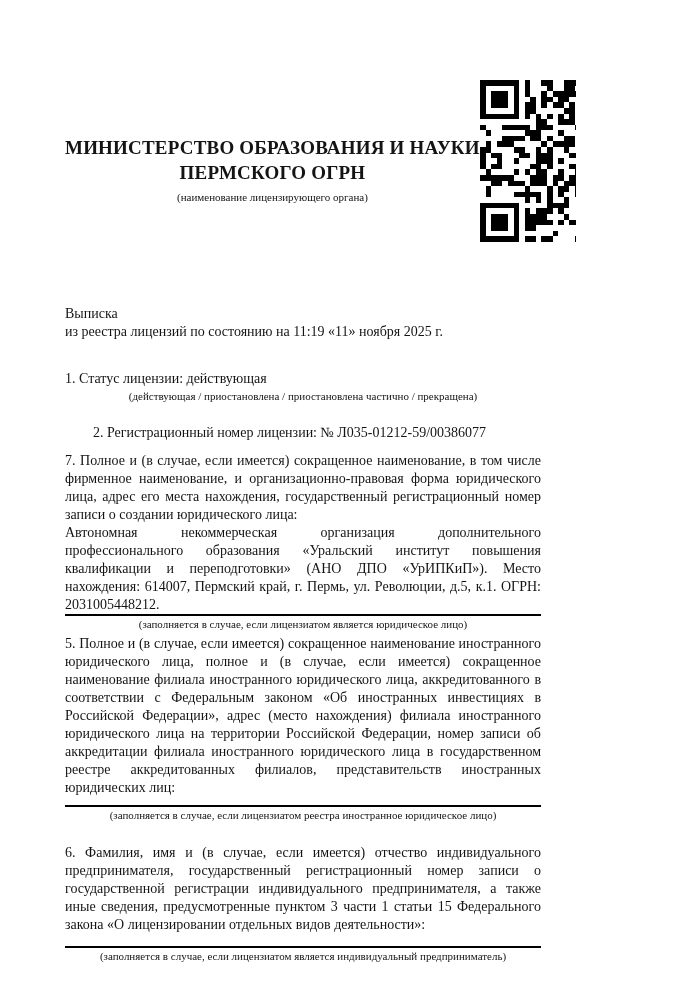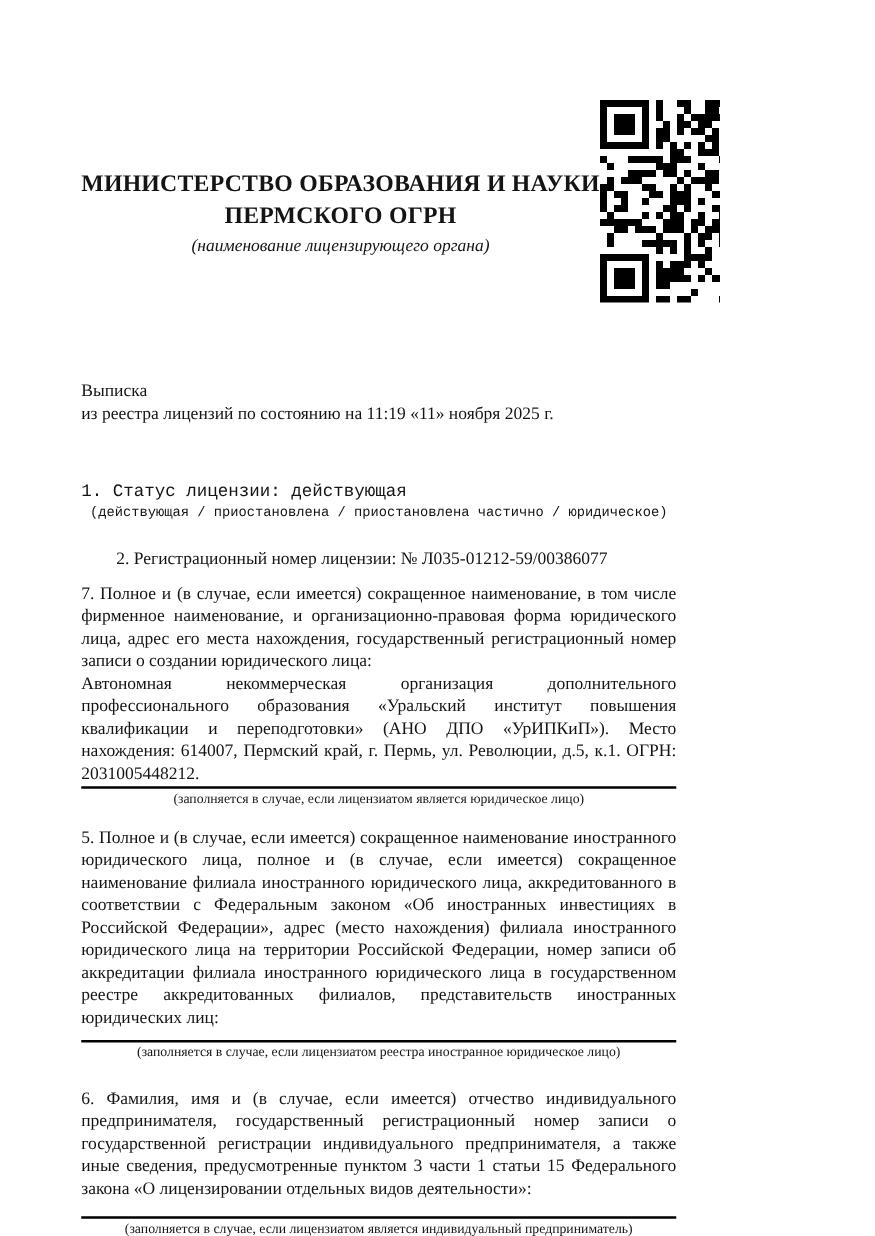--- a/index.html
+++ b/index.html
@@ -19,35 +19,35 @@
   
   .header-row { display: flex; align-items: flex-start; padding-top: 80px; }
   .header-text { width: 428px; padding-top: 55px; text-align: center; }
   .org-name {
     font-weight: bold;
     font-size: 19px;
     line-height: 25px;
     letter-spacing: .2px;
     white-space: nowrap;
   }
-  .org-caption { font-size: 14px; line-height: 13px; margin-top: 6px; font-style: italic; }
+  .org-caption { font-size: 11px; line-height: 13px; margin-top: 6px; }
   .qr-box { margin-left: auto; width: 162px; height: 162px; background: #fff; }
   .qr-box svg { display: block; width: 162px; height: 162px; shape-rendering: crispEdges; }
 
   
   .doc-title { margin-top: 63px; }
 
   
   .item { text-align: left; }
   .just { text-align: justify; text-justify: inter-word; }
-  .m-item1 { margin-top: 44px; font-family: Liberation Mono, monospace; }
+  .m-item1 { margin-top: 29px; }
   .m-item2 { margin-top: 21px; margin-left: 28px; }
   .m-item3 { margin-top: 15px; }
   .m-item4 { margin-top: 10px; }
-  .m-item5 { margin-top: 16px; }
+  .m-item5 { margin-top: 4px; }
   .m-item6 { margin-top: 22px; }
   .m-item7 { margin-top: 28px; }
   .fill-line { border-top: 2px solid #000; height: 0; }
   .fill-line.gap { margin-top: 8px; }      
   .fill-line.gap-lg { margin-top: 12px; }
   .hint {
     font-size: 11px;
     line-height: 14px;
     text-align: center;
     margin-top: 1px;
@@ -73,21 +73,21 @@
       </div>
     </div>
 
     <div class="doc-title">
       <div>Выписка</div>
       <div>из реестра лицензий по состоянию на 11:19 «11» ноября 2025 г.</div>
     </div>
 
     <div class="item m-item1">
       <div>1. Статус лицензии: действующая</div>
-      <div class="hint">(действующая / приостановлена / приостановлена частично / юридическое)</div>
+      <div class="hint">(действующая / приостановлена / приостановлена частично / прекращена)</div>
     </div>
 
     <div class="item m-item2">
       <div>2. Регистрационный номер лицензии: № Л035-01212-59/00386077</div>
     </div>
 
 
     <div class="item m-item4">
       <div class="just">7. Полное и (в случае, если имеется) сокращенное наименование, в том числе фирменное наименование, и организационно-правовая форма юридического лица, адрес его места нахождения, государственный регистрационный номер записи о создании юридического лица:</div>
       <div class="just">Автономная некоммерческая организация дополнительного профессионального образования «Уральский институт повышения квалификации и переподготовки» (АНО ДПО «УрИПКиП»). Место нахождения: 614007, Пермский край, г. Пермь, ул. Революции, д.5, к.1. ОГРН: 2031005448212.</div>

